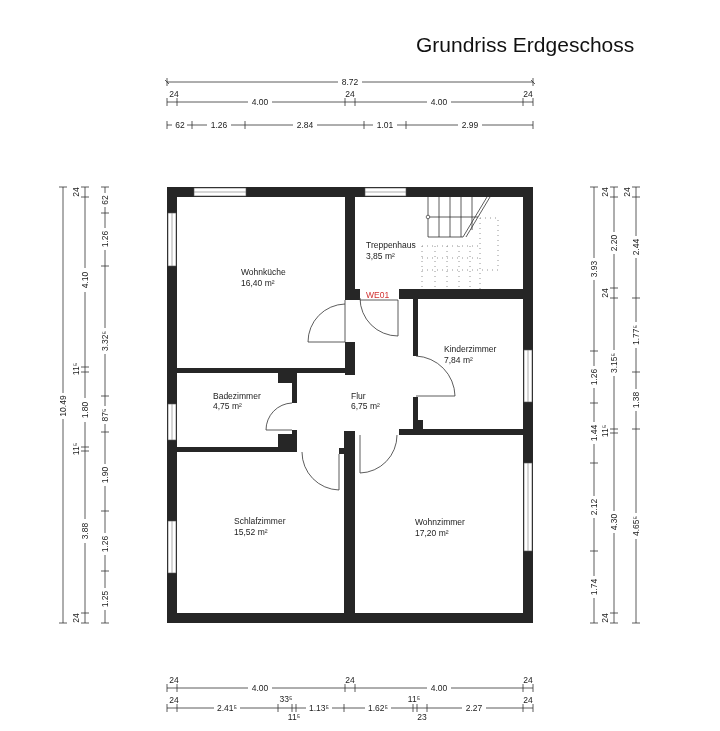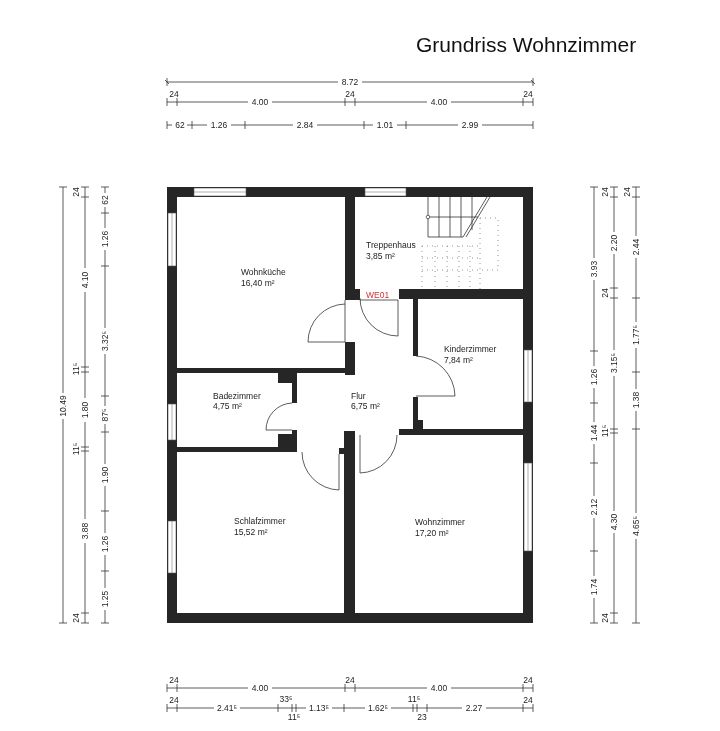--- a/index.html
+++ b/index.html
@@ -11,21 +11,21 @@
   .wall { fill: #262626; }
   .win { fill: #fff; stroke: #555; stroke-width: 0.6; }
   .door { fill: none; stroke: #333; stroke-width: 0.8; }
   .dl { stroke: #333; stroke-width: 0.8; }
   .stair { stroke: #333; stroke-width: 0.8; fill: none; }
   .dots { stroke: #888; stroke-width: 0.9; stroke-dasharray: 1 4; fill: none; }
 </style>
 </head>
 <body>
 
-<div id="title">Grundriss Wohnzimmer</div>
+<div id="title">Grundriss Erdgeschoss</div>
 
 <svg width="720" height="731" viewBox="0 0 720 731">
 
   <g class="dim">
 
     <line class="dl" x1="167" y1="82" x2="533" y2="82"></line>
     <g class="tk">
         <line class="dl" x1="165" y1="80" x2="169" y2="84"></line>
         <line class="dl" x1="167" y1="78" x2="167" y2="86"></line>
       </g>

